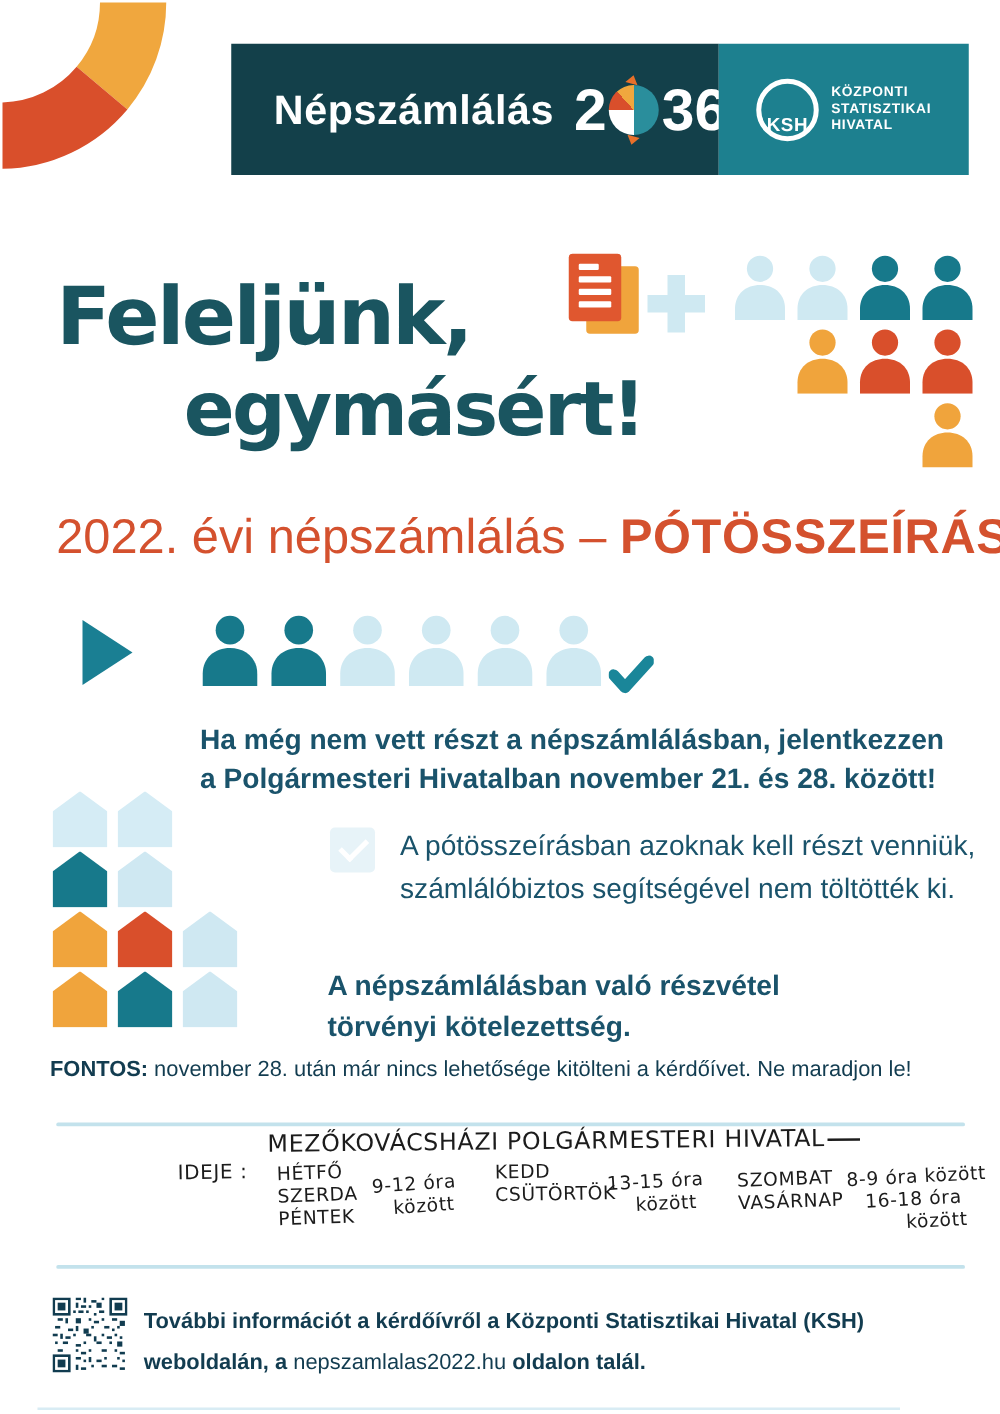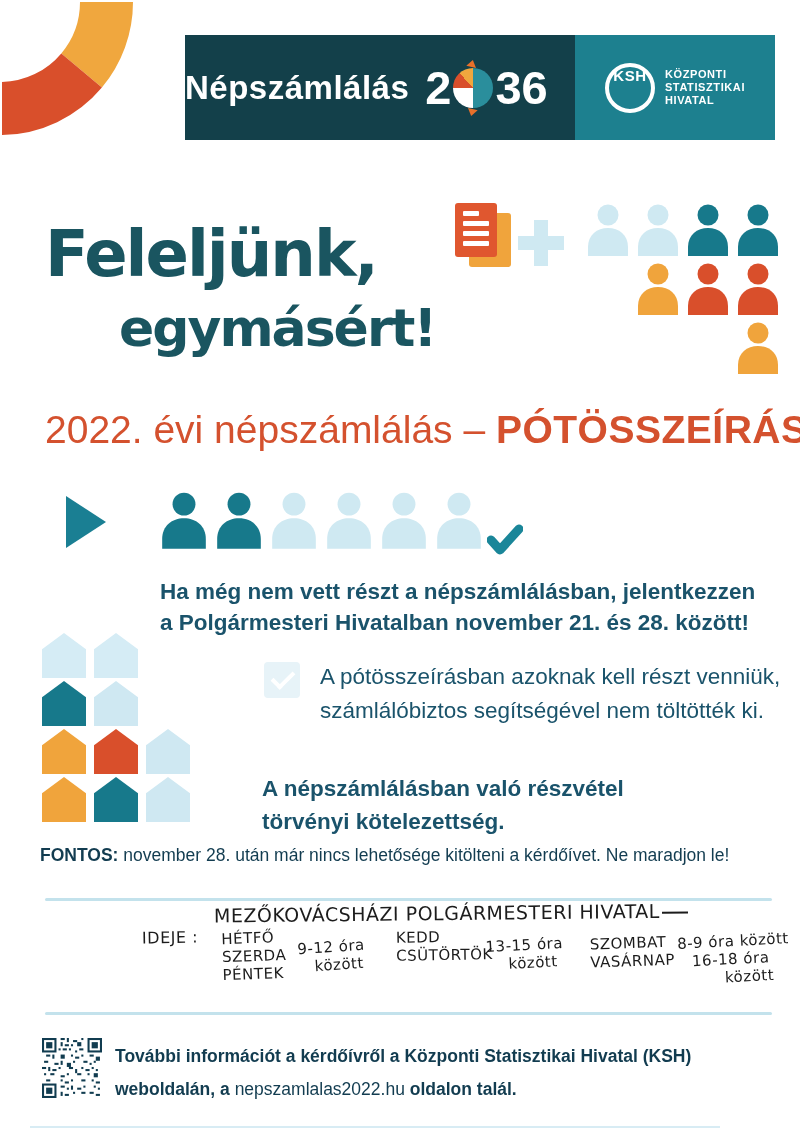--- a/index.html
+++ b/index.html
@@ -6,34 +6,34 @@
   html,body { background:#fff; }
   body { font-family:"Liberation Sans", sans-serif; }
   .page { position:relative; width:800px; height:1131px; background:#fff; overflow:hidden; }
 
   
   .arc { position:absolute; left:0; top:0; }
 
   
   .banner { position:absolute; left:185px; top:35px; width:590px; height:105px; display:flex; }
   .banner-dark { width:390px; height:100%; background:#13404a; display:flex; align-items:center; }
-  .brand { color:#fff; font-size:33px; font-weight:700; letter-spacing:0.5px; }
+  .brand { color:#fff; font-size:33px; font-weight:700; letter-spacing:0.5px; margin-left:34px; }
   .year { display:flex; align-items:center; margin-left:16px; color:#fff; font-size:47px; font-weight:800; }
   .pie-zero { position:relative; width:40px; height:40px; border-radius:50%; margin:0 2px;
     background:conic-gradient(#2a8e9c 0deg 180deg, #ffffff 180deg 270deg, #d94f2b 270deg 318deg, #f0a73e 318deg 360deg); }
   .pie-zero::before { content:""; position:absolute; left:14px; top:-8px; border-left:5px solid transparent; border-right:5px solid transparent; border-bottom:7px solid #e8702a; transform:rotate(14deg); }
   .pie-zero::after  { content:""; position:absolute; left:14px; bottom:-8px; border-left:5px solid transparent; border-right:5px solid transparent; border-top:7px solid #e8702a; transform:rotate(14deg); }
   .banner-light { flex:1; height:100%; background:#1d808f; display:flex; align-items:center; justify-content:center; gap:10px; }
-  .ksh-circle { width:50px; height:50px; border:4px solid #fff; border-radius:50%; display:flex; align-items:flex-start; justify-content:center; color:#fff; font-weight:700; font-size:15px; letter-spacing:0.5px; }
+  .ksh-circle { width:50px; height:50px; border:4px solid #fff; border-radius:50%; display:flex; align-items:flex-end; justify-content:center; color:#fff; font-weight:700; font-size:15px; letter-spacing:0.5px; }
   .ksh-text { color:#fff; font-size:11px; font-weight:700; line-height:13px; letter-spacing:0.6px; }
 
   
   .headline { position:absolute; left:45px; top:218px; color:#1a5560; font-weight:800; font-family:"DejaVu Sans", sans-serif; letter-spacing:-2px; }
   .headline .l1 { font-size:64px; line-height:72px; }
-  .headline .l2 { font-size:52px; line-height:72px; margin-left:74px; margin-top:2px; }
+  .headline .l2 { font-size:60px; line-height:72px; margin-left:102px; margin-top:2px; }
 
   
   .docs { position:absolute; left:455px; top:203px; width:58px; height:66px; }
   .doc-back { position:absolute; left:14px; top:10px; width:42px; height:54px; background:#f0a43c; border-radius:3px; }
   .doc-front { position:absolute; left:0; top:0; width:42px; height:54px; background:#e0572f; border-radius:3px; padding:8px 8px; }
   .doc-front .bar { height:5px; background:#fff; border-radius:1px; margin-bottom:5px; }
   .doc-front .bar.short { width:60%; }
   .plus { position:absolute; left:518px; top:220px; width:46px; height:46px; }
   .plus::before { content:""; position:absolute; left:0; top:16px; width:46px; height:14px; background:#cfe9f2; }
   .plus::after  { content:""; position:absolute; left:16px; top:0; width:14px; height:46px; background:#cfe9f2; }

